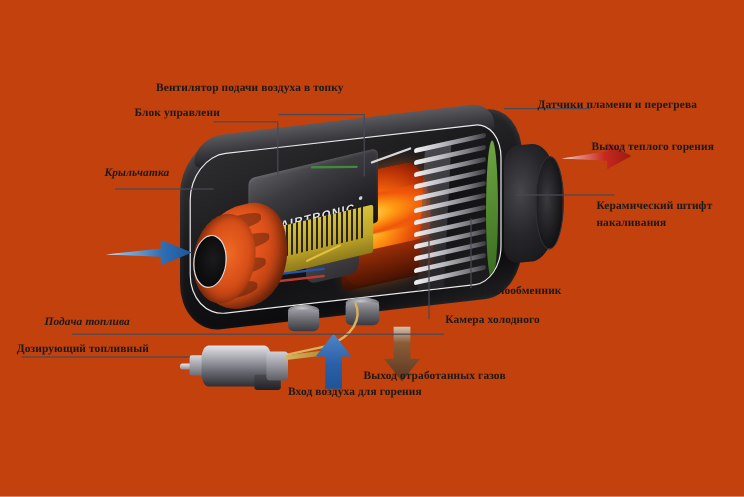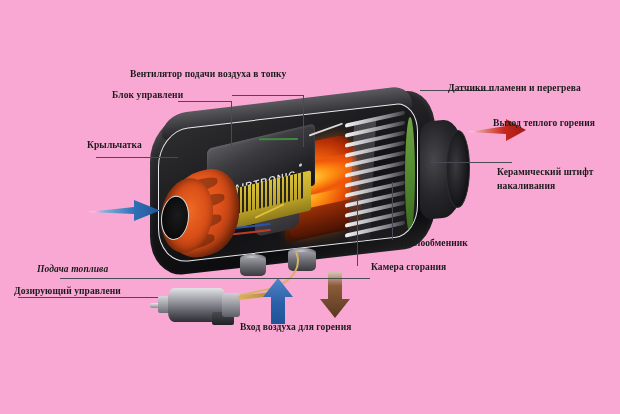--- a/index.html
+++ b/index.html
@@ -4,21 +4,21 @@
 <style>
   html, body {
     margin: 0;
     padding: 0;
     background: #ffffff;
   }
   #canvas {
     position: relative;
     width: 620px;
     height: 414px;
-    background: #f9a8d4;
+    background: #c2410c;
     overflow: hidden;
     font-family: "Liberation Serif", "DejaVu Serif", serif;
   }
 
   
   .label {
     position: absolute;
     font-family: "Liberation Serif", "DejaVu Serif", serif;
     font-size: 9.5px;
     font-weight: 700;
@@ -532,31 +532,32 @@
   <div class="lead v" style="left:357px;top:200px;height:66px;"></div>
 
   <div class="lead h" style="left:60px;top:278px;width:310px;"></div>
 
   <div class="lead h" style="left:18px;top:297px;width:140px;"></div>
 
   <div class="label" style="left:130px;top:68px;">Вентилятор подачи воздуха в топку</div>
 
   <div class="label" style="left:112px;top:89px;">Блок управлени</div>
 
-  <div class="label" style="left:87px;top:139px;">Крыльчатка</div>
+  <div class="label" style="left:87px;top:139px;font-style:italic;">Крыльчатка</div>
 
 
   <div class="label" style="left:37px;top:263px;font-style:italic;">Подача топлива</div>
 
-  <div class="label" style="left:14px;top:285px;">Дозирующий управлени</div>
+  <div class="label" style="left:14px;top:285px;">Дозирующий топливный</div>
 
   <div class="label" style="left:240px;top:321px;text-align:center;">Вход воздуха для горения</div>
 
-
-  <div class="label" style="left:371px;top:261px;">Камера сгорания</div>
+  <div class="label" style="left:303px;top:308px;">Выход отработанных газов</div>
+
+  <div class="label" style="left:371px;top:261px;">Камера холодного</div>
 
   <div class="label" style="left:399px;top:237px;">Теплообменник</div>
 
   <div class="label" style="left:448px;top:82px;">Датчики пламени и перегрева</div>
 
   <div class="label" style="left:493px;top:117px;">Выход теплого горения</div>
 
   <div class="label" style="left:497px;top:166px;">Керамический штифт</div>
   <div class="label" style="left:497px;top:180px;">накаливания</div>
 

